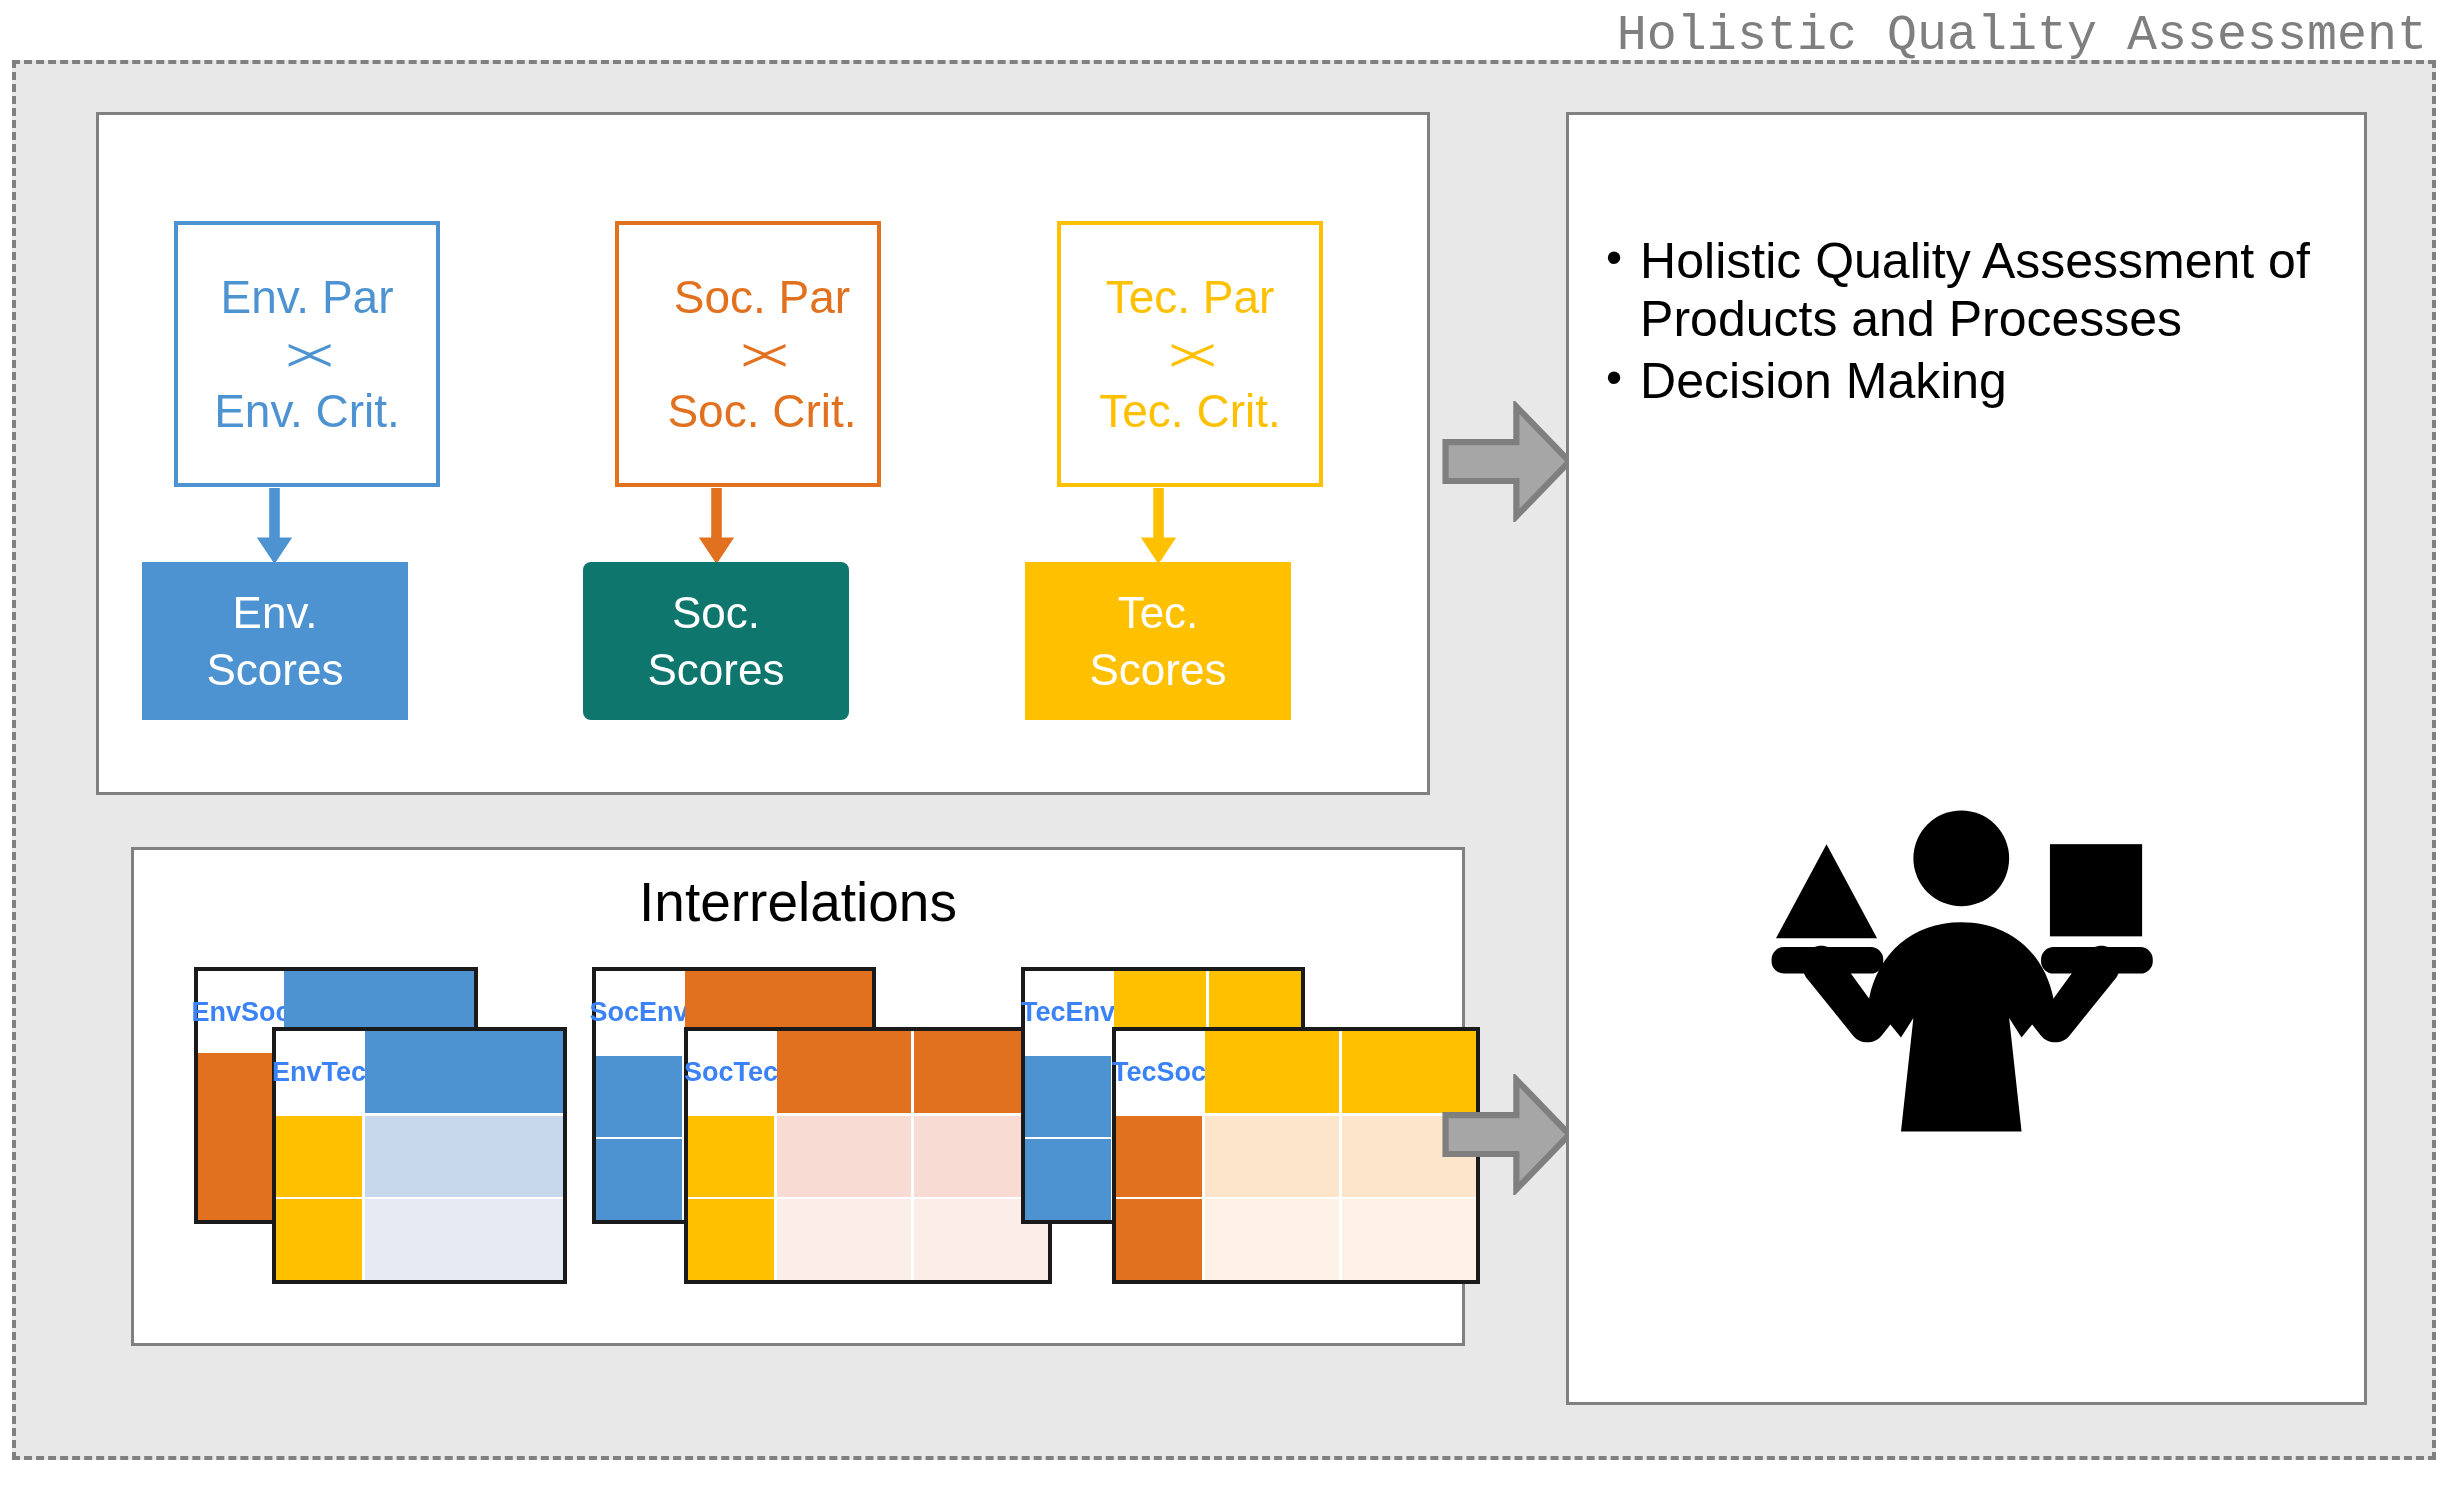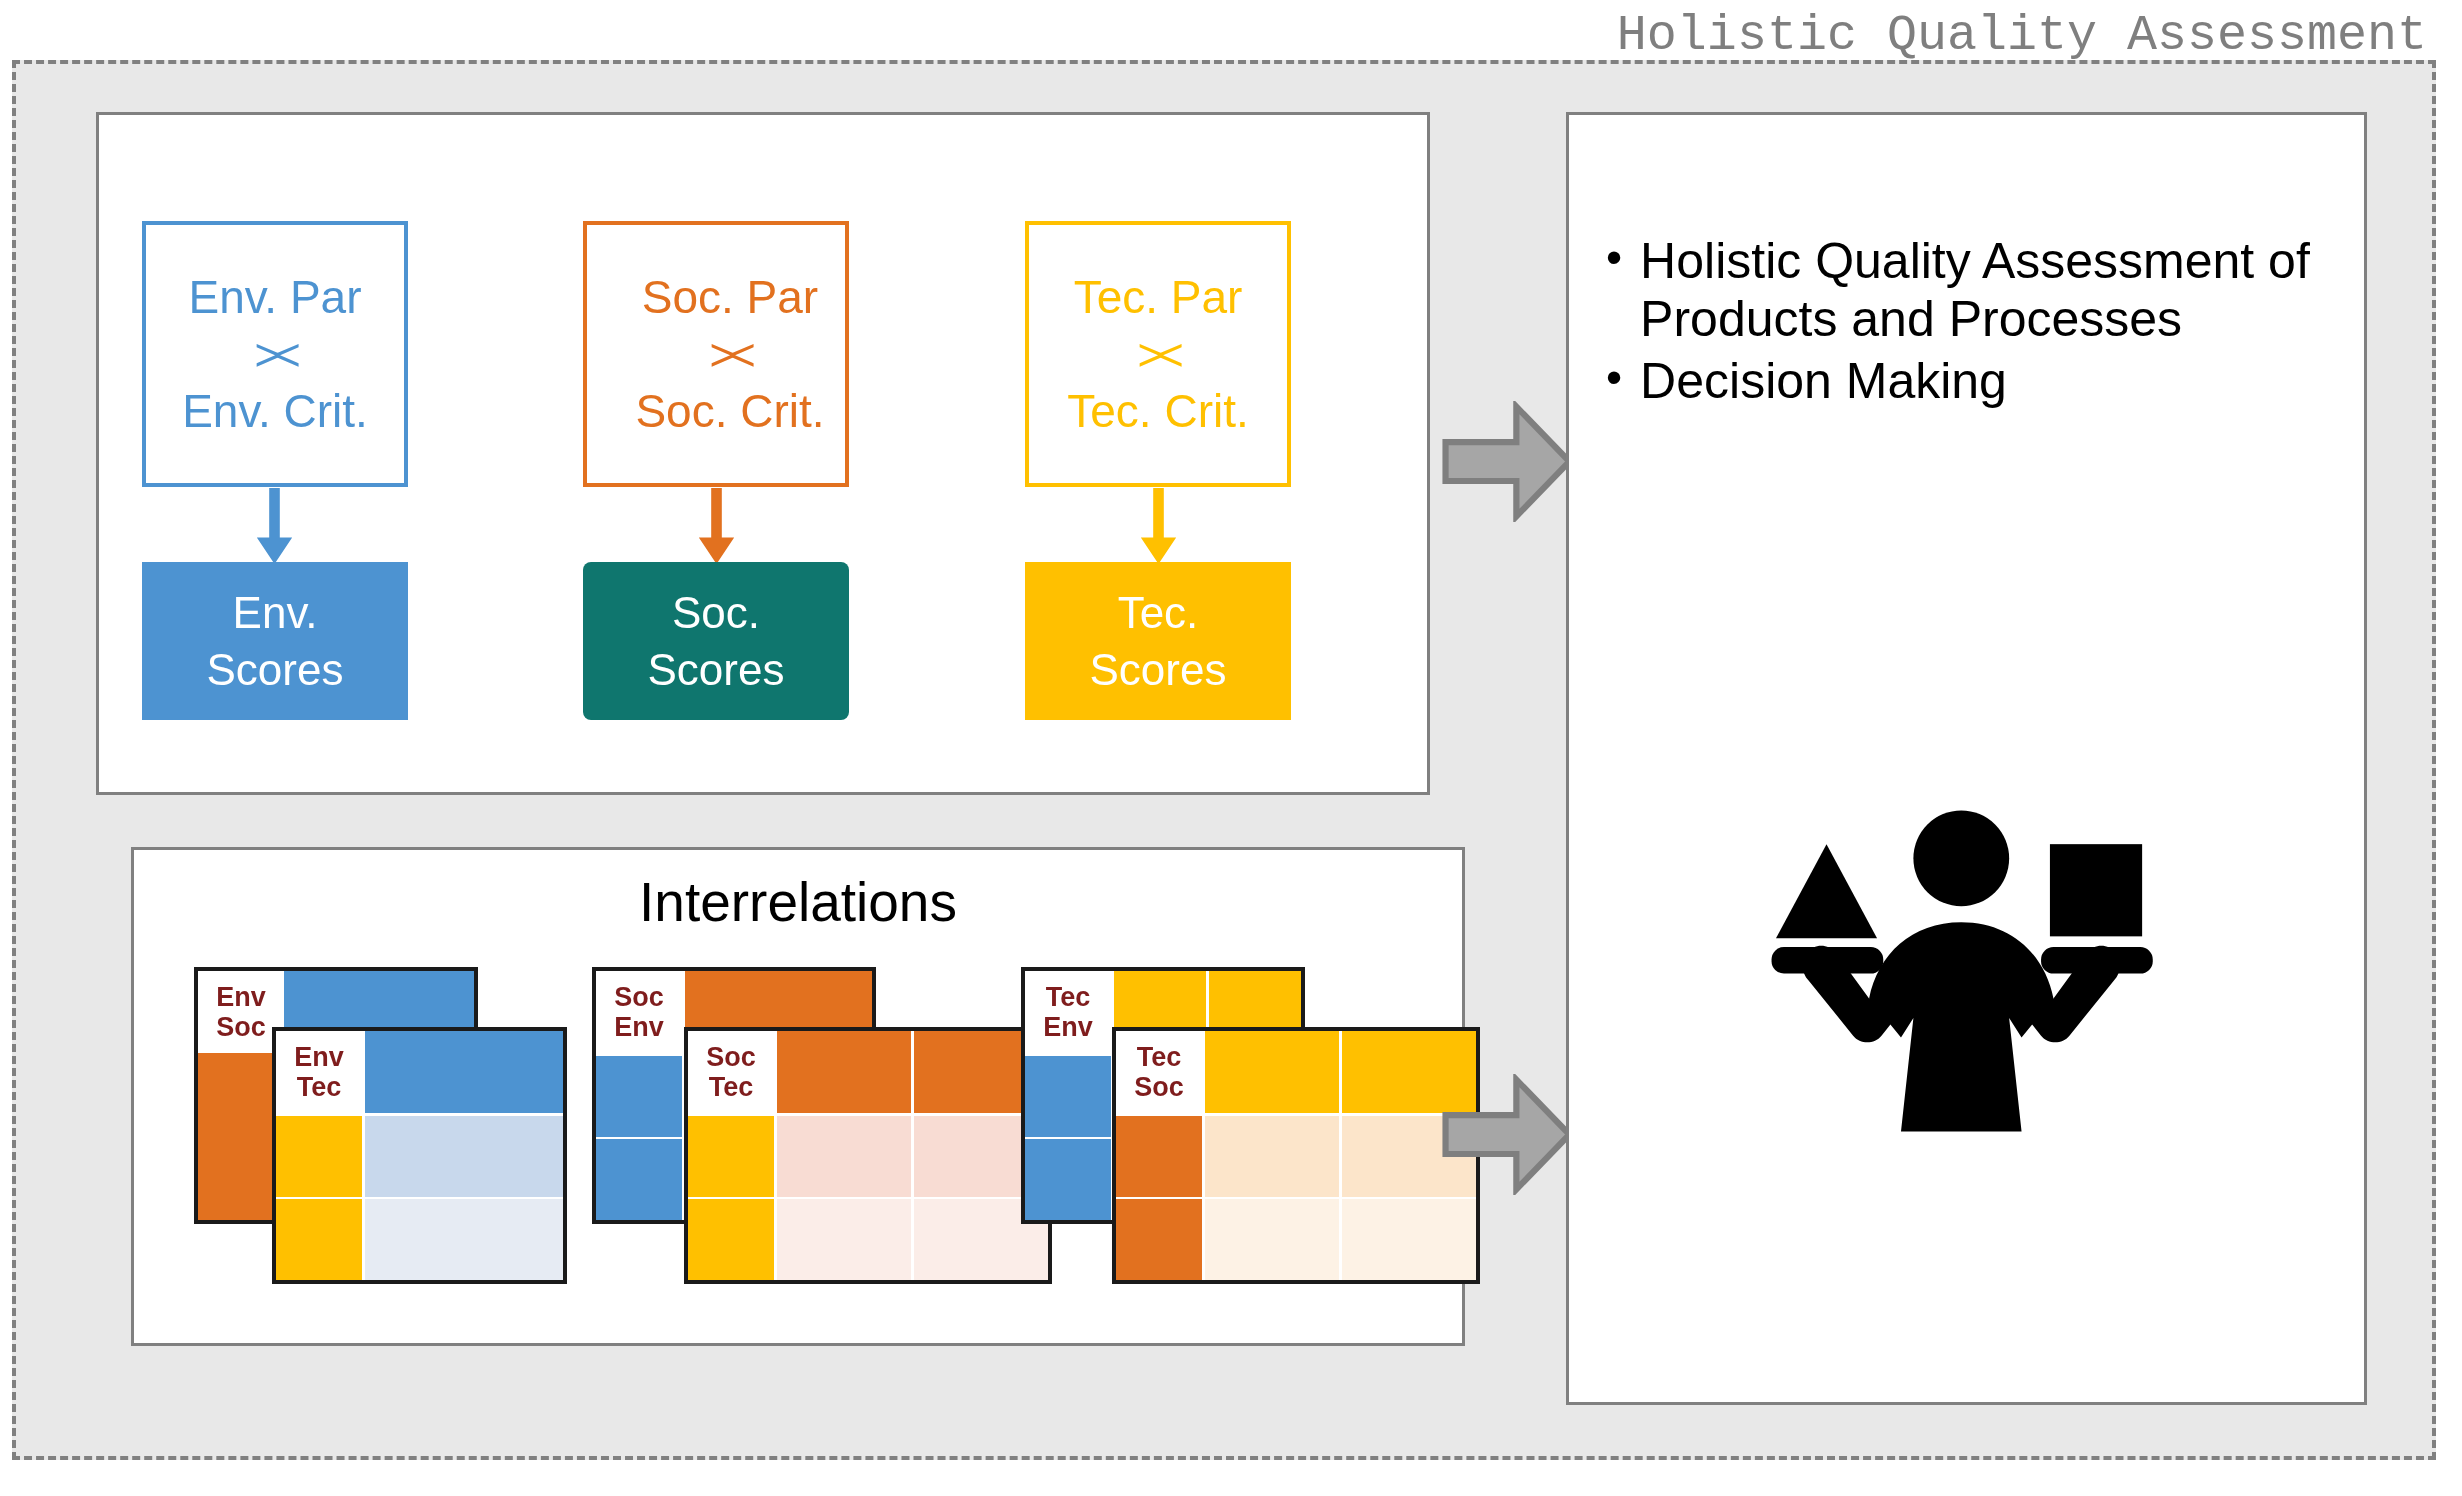--- a/index.html
+++ b/index.html
@@ -70,20 +70,21 @@
   .crit-box {
     position: absolute;
     box-sizing: border-box;
     background: #ffffff;
     border-width: 4.4px;
     border-style: solid;
     display: flex;
     flex-direction: column;
     align-items: center;
     justify-content: center;
+    margin-left: 32px;
   }
   .crit-line {
     font-size: 46px;
     line-height: 1.28;
     white-space: nowrap;
   }
   .crit-op {
     font-size: 44px;
     line-height: 1.25;
     letter-spacing: -5.3px;
@@ -123,26 +124,25 @@
     border: 4.4px solid #1a1a1a;
     background: #ffffff;
     display: grid;
   }
   .mcell {
     box-sizing: border-box;
   }
   .mlabel {
     background: #ffffff;
     display: flex;
-    flex-direction: column;
     align-items: center;
     justify-content: center;
     font-size: 27px;
     font-weight: bold;
-    color: #7f1d1d;
+    color: #3b82f6;
     line-height: 1.12;
   }
 
   
   .bullets {
     position: absolute;
     left: 37px;
     top: 117px;
     width: 728px;
   }

